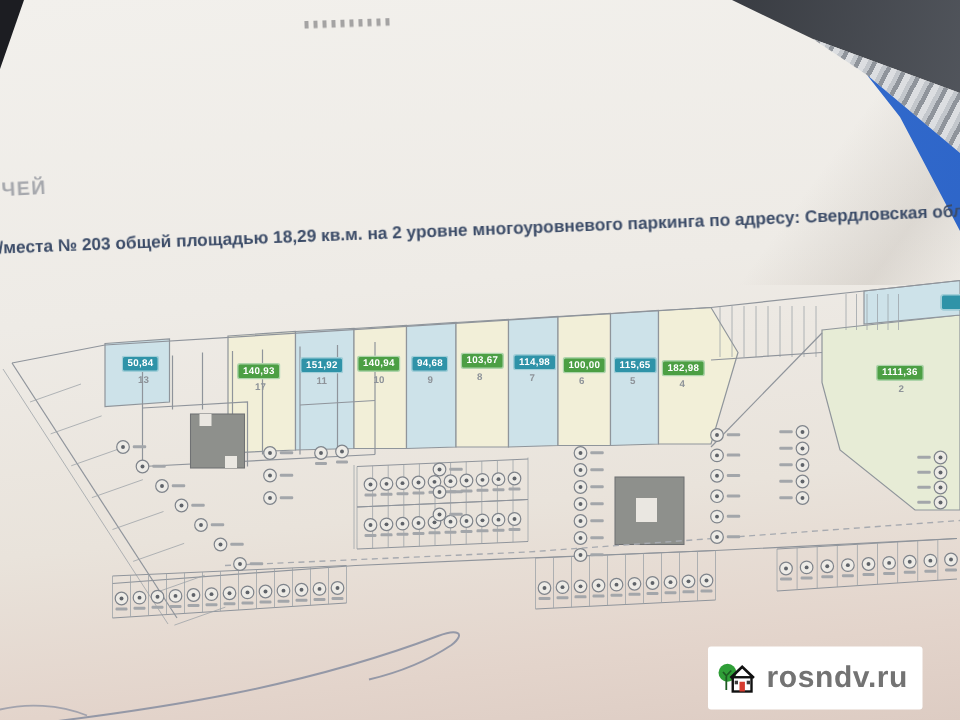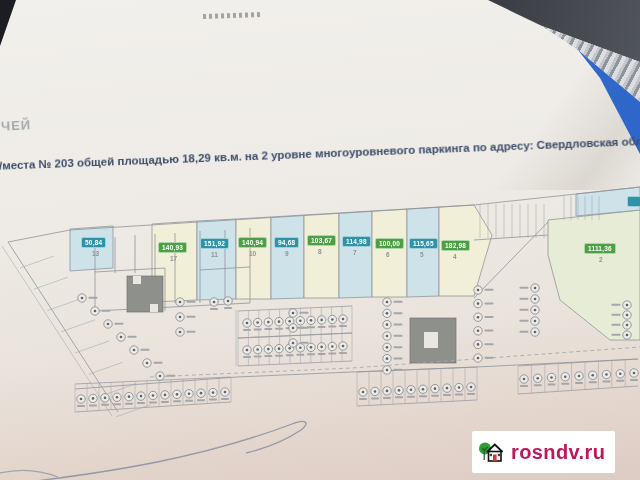--- a/index.html
+++ b/index.html
@@ -46,21 +46,21 @@
   .badge.teal{background:#2f93a8;}
   .badge.green{background:#4c9f44;}
   .unit-num{position:absolute;color:#8e9399;font-size:6.5px;font-weight:700;filter:blur(.2px);}
   .badge-clip{position:absolute;left:627px;top:196px;width:13px;height:9px;border-radius:2px 0 0 2px;
     background:#2f93a8;border:1px solid rgba(255,255,255,.55);border-right:none;}
   
   #pen{left:0;top:0;width:640px;height:480px;pointer-events:none;}
   
   .watermark{left:472px;top:431px;height:36px;display:flex;align-items:center;gap:6px;
     background:#ffffff;padding:3px 10px 3px 6px;border-radius:2px;}
-  .wm-text{font-weight:700;font-size:20px;color:#be185d;letter-spacing:.4px;}
+  .wm-text{font-weight:700;font-size:20px;color:#737373;letter-spacing:.4px;}
 </style>
 </head>
 <body>
 
 <div id="stage">
 
   <div class="abs paper-fold"></div>
   <div class="abs shadow-topleft"></div>
   <div class="abs corner-dark"></div>
   <div class="abs corner-streak"></div>

